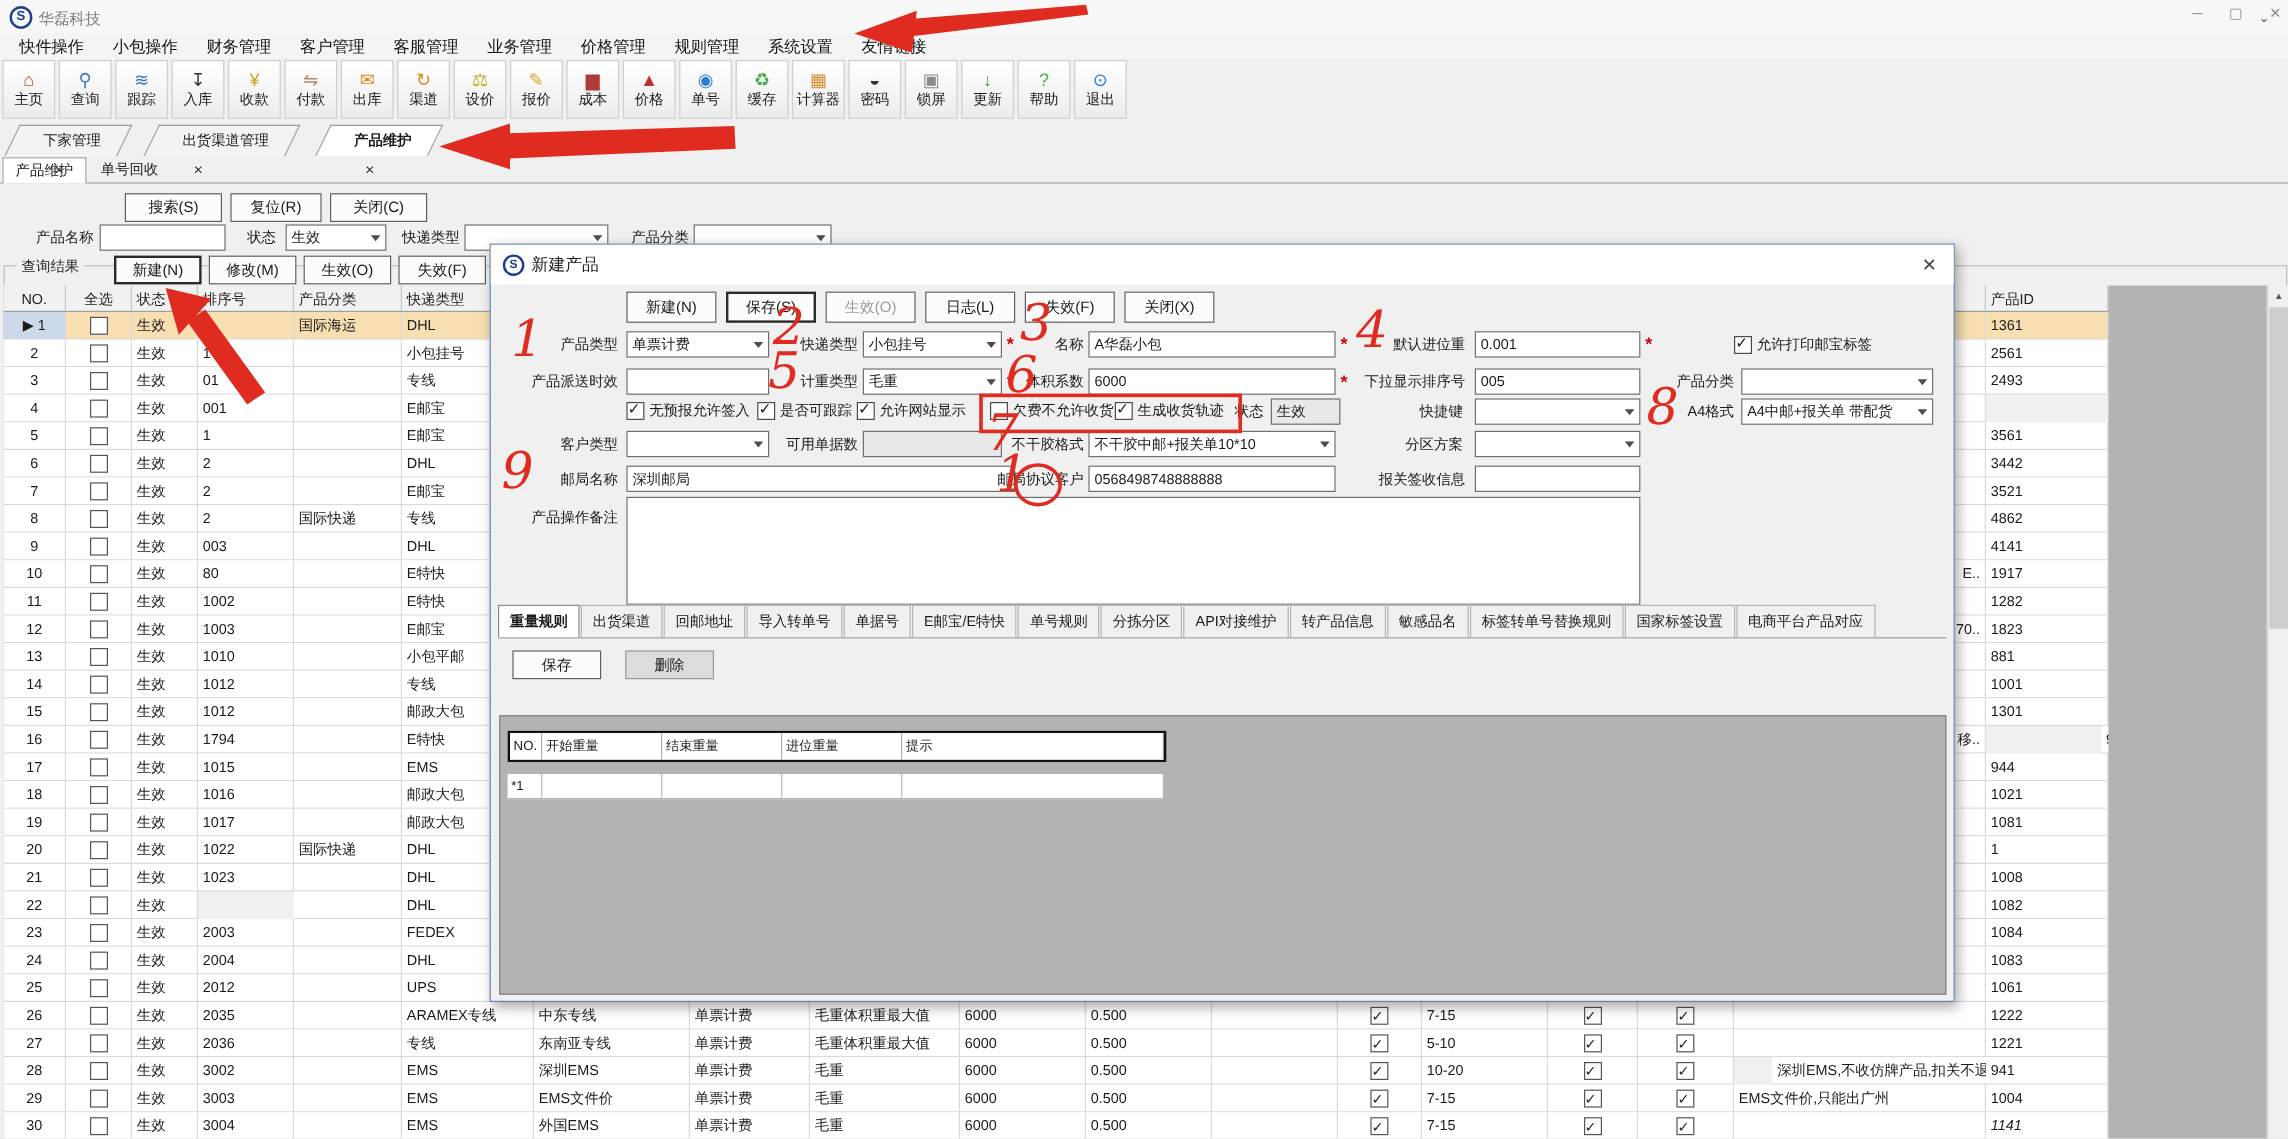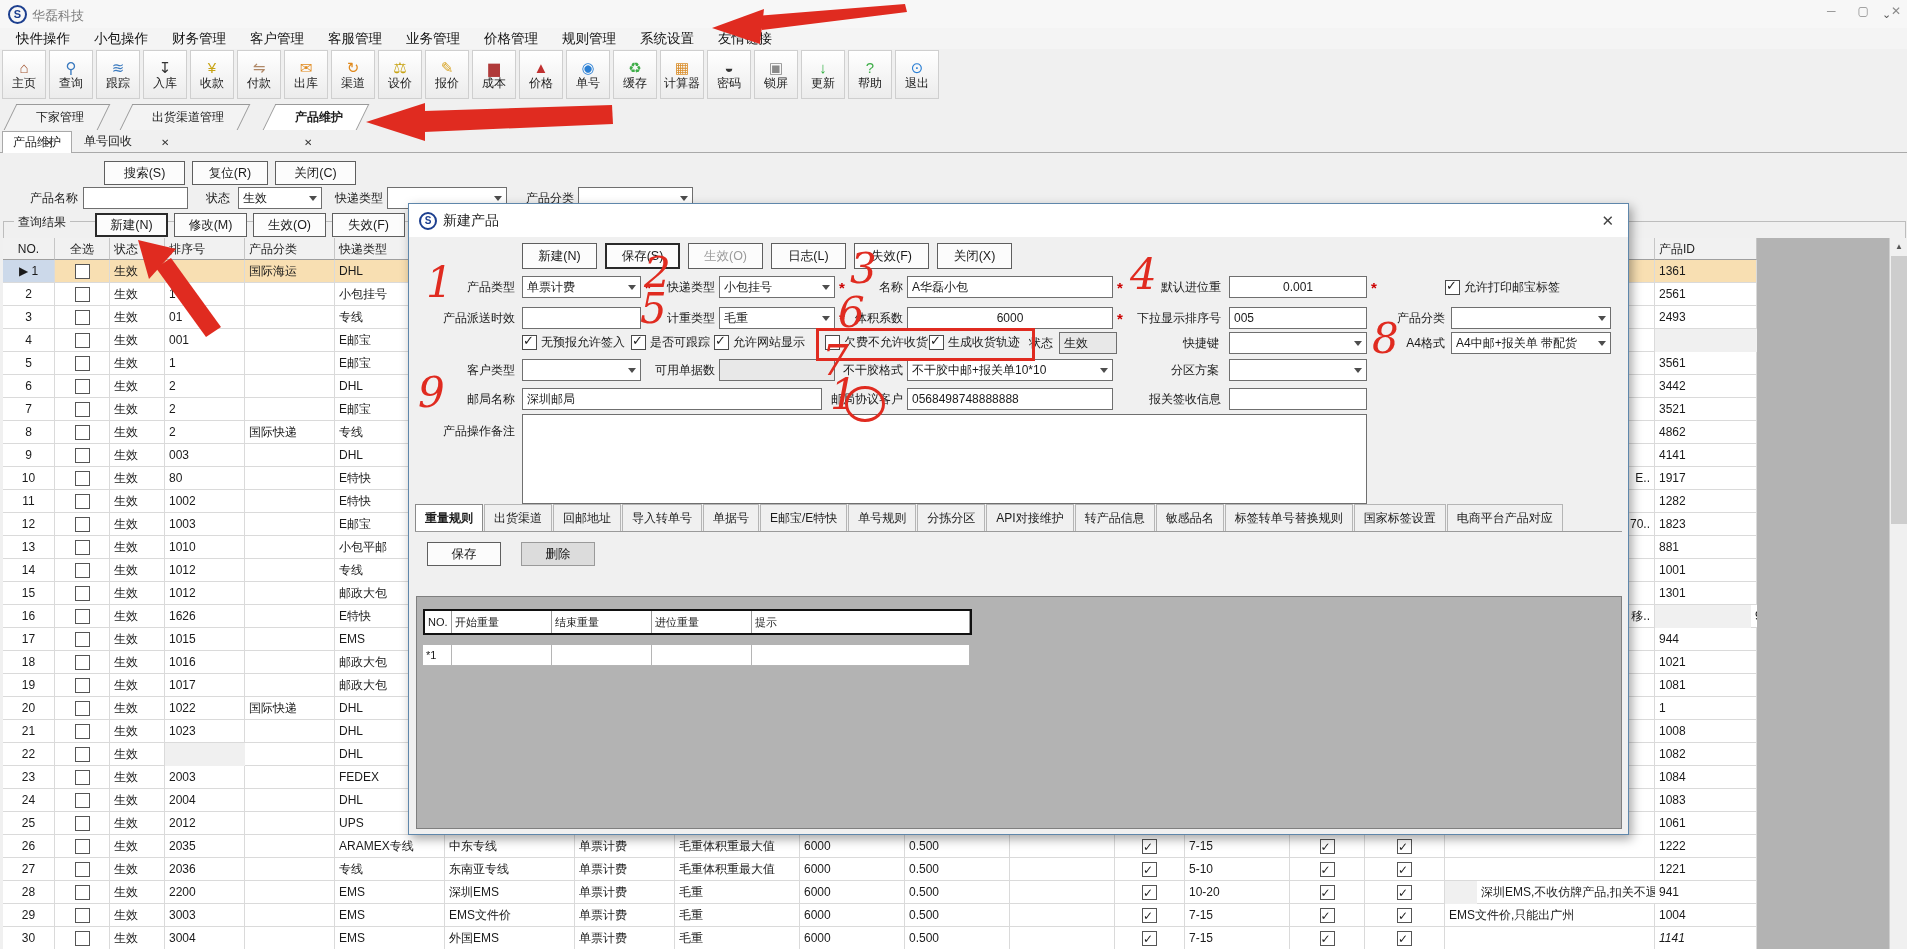--- a/index.html
+++ b/index.html
@@ -35,21 +35,21 @@
   
   .gbox{border:1px solid #bdbdbd;}
   .legend{position:absolute;top:-8px;left:10px;background:#f0f0f0;padding:0 4px;color:#222;}
   .btn{position:absolute;height:24px;line-height:22px;text-align:center;background:#fcfcfc;
        border:1px solid #5f5f5f;font-size:12.5px;box-sizing:border-box;}
   .btn.focused{border:2px solid #2a2a2a;line-height:20px;}
   .btn.gray{background:#dcdcdc;border-color:#9a9a9a;}
   .flabel{position:absolute;height:22px;line-height:22px;text-align:right;white-space:nowrap;}
   .in{position:absolute;height:22px;background:#fff;border:1px solid #6f6f6f;box-sizing:border-box;
       display:flex;align-items:center;padding:0 4px;font-size:12px;overflow:hidden;white-space:nowrap;}
-  .in.num{justify-content:center;}
+  .in.num{justify-content:flex-start;}
   .in.dis{background:#e8e8e8;}
   .caret{margin-left:auto;width:0;height:0;border-left:4px solid transparent;border-right:4px solid transparent;
          border-top:5px solid #4d4d4d;flex:0 0 auto;}
   .req{position:absolute;color:#cc0000;font-weight:bold;font-size:15px;height:22px;line-height:24px;}
   .cb{position:absolute;display:flex;align-items:center;gap:4px;height:20px;white-space:nowrap;}
   .cb .box{width:13px;height:13px;border:1px solid #4a4a4a;background:#fff;position:relative;flex:0 0 auto;}
   .cb.checked .box::after{content:"✓";position:absolute;left:0;top:-3px;font-size:13px;font-weight:bold;color:#1c1c1c;}
   
   .tcell{position:absolute;box-sizing:border-box;border-right:1px solid #dadada;border-bottom:1px solid #dadada;
          background:#fff;padding:0 4px;line-height:22px;font-size:12px;overflow:hidden;white-space:nowrap;}
@@ -540,21 +540,21 @@
       <div class="tcell" style="left: 1010px; top: 582px; width: 105px; height: 23px; pointer-events: auto;"></div>
       <div class="tcell c" style="left: 1115px; top: 582px; width: 70px; height: 23px; pointer-events: auto;"></div>
       <div class="tcell" style="left: 1185px; top: 582px; width: 105px; height: 23px; pointer-events: auto;"></div>
       <div class="tcell c" style="left: 1290px; top: 582px; width: 75px; height: 23px; pointer-events: auto;"></div>
       <div class="tcell c" style="left: 1365px; top: 582px; width: 80px; height: 23px; pointer-events: auto;"></div>
       <div class="tcell" style="left: 1445px; top: 582px; width: 210px; height: 23px; pointer-events: auto;"></div>
       <div class="tcell" style="left: 1655px; top: 582px; width: 102px; height: 23px; pointer-events: auto;">1301</div>
       <div class="tcell c" style="left: 3px; top: 605px; width: 52px; height: 23px; pointer-events: auto;">16</div>
       <div class="tcell c" style="left: 55px; top: 605px; width: 55px; height: 23px; pointer-events: auto;"><div class="gridchk"></div></div>
       <div class="tcell" style="left: 110px; top: 605px; width: 55px; height: 23px; pointer-events: auto;">生效</div>
-      <div class="tcell" style="left: 165px; top: 605px; width: 80px; height: 23px; pointer-events: auto;">1626</div>
+      <div class="tcell" style="left: 165px; top: 605px; width: 80px; height: 23px; pointer-events: auto;">1794</div>
       <div class="tcell" style="left: 245px; top: 605px; width: 90px; height: 23px; pointer-events: auto;"></div>
       <div class="tcell" style="left: 335px; top: 605px; width: 110px; height: 23px; pointer-events: auto;">E特快</div>
       <div class="tcell" style="left: 445px; top: 605px; width: 130px; height: 23px; pointer-events: auto;"></div>
       <div class="tcell" style="left: 575px; top: 605px; width: 100px; height: 23px; pointer-events: auto;"></div>
       <div class="tcell" style="left: 675px; top: 605px; width: 125px; height: 23px; pointer-events: auto;"></div>
       <div class="tcell" style="left: 800px; top: 605px; width: 105px; height: 23px; pointer-events: auto;"></div>
       <div class="tcell" style="left: 905px; top: 605px; width: 105px; height: 23px; pointer-events: auto;"></div>
       <div class="tcell" style="left: 1010px; top: 605px; width: 105px; height: 23px; pointer-events: auto;"></div>
       <div class="tcell c" style="left: 1115px; top: 605px; width: 70px; height: 23px; pointer-events: auto;"></div>
       <div class="tcell" style="left: 1185px; top: 605px; width: 105px; height: 23px; pointer-events: auto;"></div>
@@ -756,21 +756,21 @@
       <div class="tcell" style="left: 1010px; top: 858px; width: 105px; height: 23px; pointer-events: auto;"></div>
       <div class="tcell c" style="left: 1115px; top: 858px; width: 70px; height: 23px; pointer-events: auto;"><div class="gridchk on"></div></div>
       <div class="tcell" style="left: 1185px; top: 858px; width: 105px; height: 23px; pointer-events: auto;">5-10</div>
       <div class="tcell c" style="left: 1290px; top: 858px; width: 75px; height: 23px; pointer-events: auto;"><div class="gridchk on"></div></div>
       <div class="tcell c" style="left: 1365px; top: 858px; width: 80px; height: 23px; pointer-events: auto;"><div class="gridchk on"></div></div>
       <div class="tcell" style="left: 1445px; top: 858px; width: 210px; height: 23px; pointer-events: auto;"></div>
       <div class="tcell" style="left: 1655px; top: 858px; width: 102px; height: 23px; pointer-events: auto;">1221</div>
       <div class="tcell c" style="left: 3px; top: 881px; width: 52px; height: 23px; pointer-events: auto;">28</div>
       <div class="tcell c" style="left: 55px; top: 881px; width: 55px; height: 23px; pointer-events: auto;"><div class="gridchk"></div></div>
       <div class="tcell" style="left: 110px; top: 881px; width: 55px; height: 23px; pointer-events: auto;">生效</div>
-      <div class="tcell" style="left: 165px; top: 881px; width: 80px; height: 23px; pointer-events: auto;">2200</div>
+      <div class="tcell" style="left: 165px; top: 881px; width: 80px; height: 23px; pointer-events: auto;">3002</div>
       <div class="tcell" style="left: 245px; top: 881px; width: 90px; height: 23px; pointer-events: auto;"></div>
       <div class="tcell" style="left: 335px; top: 881px; width: 110px; height: 23px; pointer-events: auto;">EMS</div>
       <div class="tcell" style="left: 445px; top: 881px; width: 130px; height: 23px; pointer-events: auto;">深圳EMS</div>
       <div class="tcell" style="left: 575px; top: 881px; width: 100px; height: 23px; pointer-events: auto;">单票计费</div>
       <div class="tcell" style="left: 675px; top: 881px; width: 125px; height: 23px; pointer-events: auto;">毛重</div>
       <div class="tcell" style="left: 800px; top: 881px; width: 105px; height: 23px; pointer-events: auto;">6000</div>
       <div class="tcell" style="left: 905px; top: 881px; width: 105px; height: 23px; pointer-events: auto;">0.500</div>
       <div class="tcell" style="left: 1010px; top: 881px; width: 105px; height: 23px; pointer-events: auto;"></div>
       <div class="tcell c" style="left: 1115px; top: 881px; width: 70px; height: 23px; pointer-events: auto;"><div class="gridchk on"></div></div>
       <div class="tcell" style="left: 1185px; top: 881px; width: 105px; height: 23px; pointer-events: auto;">10-20</div>
@@ -935,21 +935,21 @@
         <span>不干胶中邮+报关单10*10</span>
         <span class="caret"></span>
       </div>
     <div class="flabel" style="left:744px;top:155px;width:66px;">分区方案</div>
     <div class="in" style="left:820px;top:155px;width:138px;">
         <span></span>
         <span class="caret"></span>
       </div>
 
     <div class="flabel" style="left:40px;top:184px;width:66px;">邮局名称</div>
-    <div class="in" style="left:113px;top:184px;width:300px;">
+    <div class="in" style="left:113px;top:184px;width:324px;">
         <span>深圳邮局</span>
       </div>
     <div class="flabel" style="left:414px;top:184px;width:80px;">邮局协议客户</div>
     <div class="in" style="left:498px;top:184px;width:206px;">
         <span>0568498748888888</span>
       </div>
     <div class="flabel" style="left:714px;top:184px;width:98px;">报关签收信息</div>
     <div class="in" style="left:820px;top:184px;width:138px;"></div>
 
     <div class="flabel" style="left:18px;top:216px;width:88px;">产品操作备注</div>

